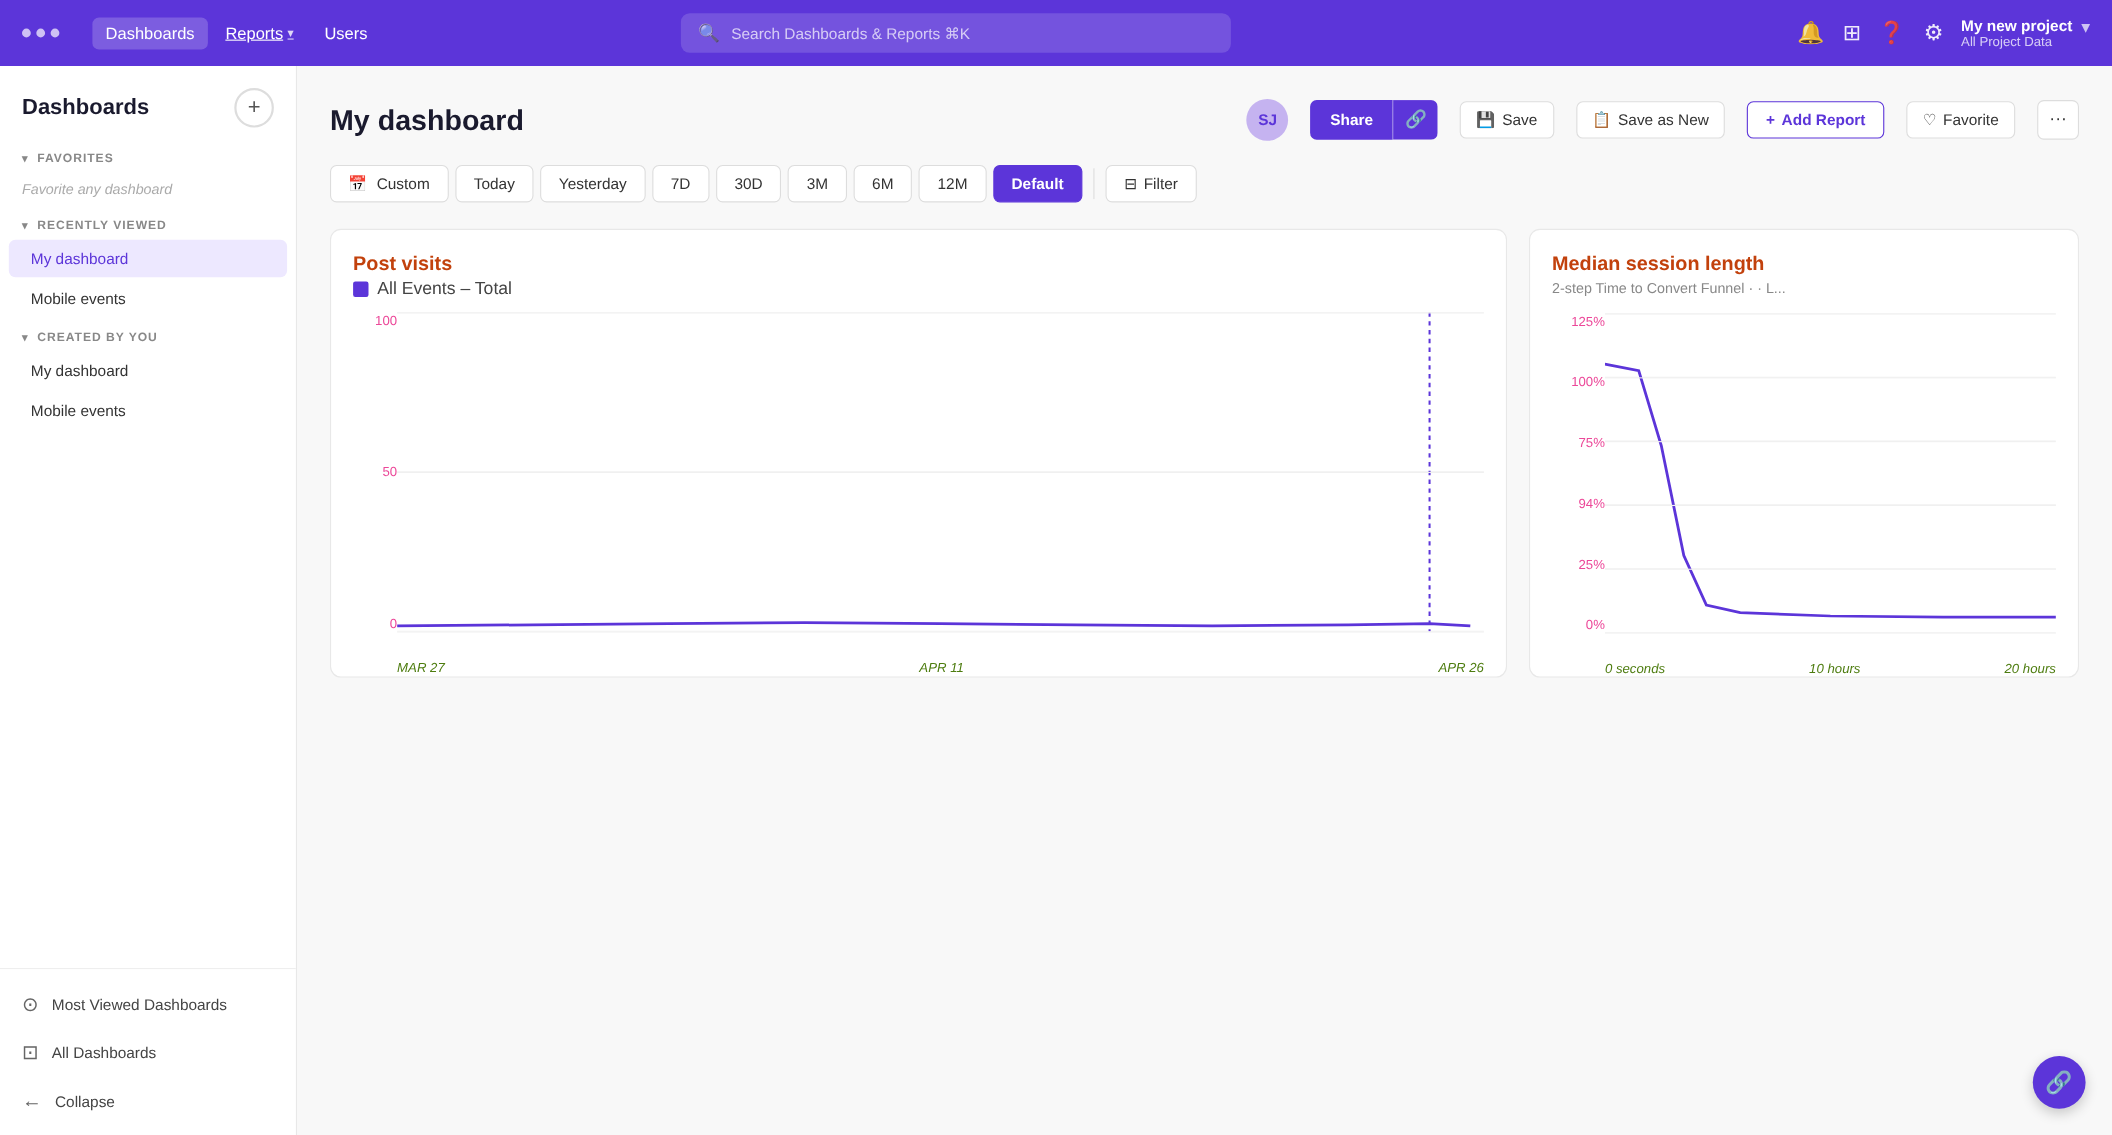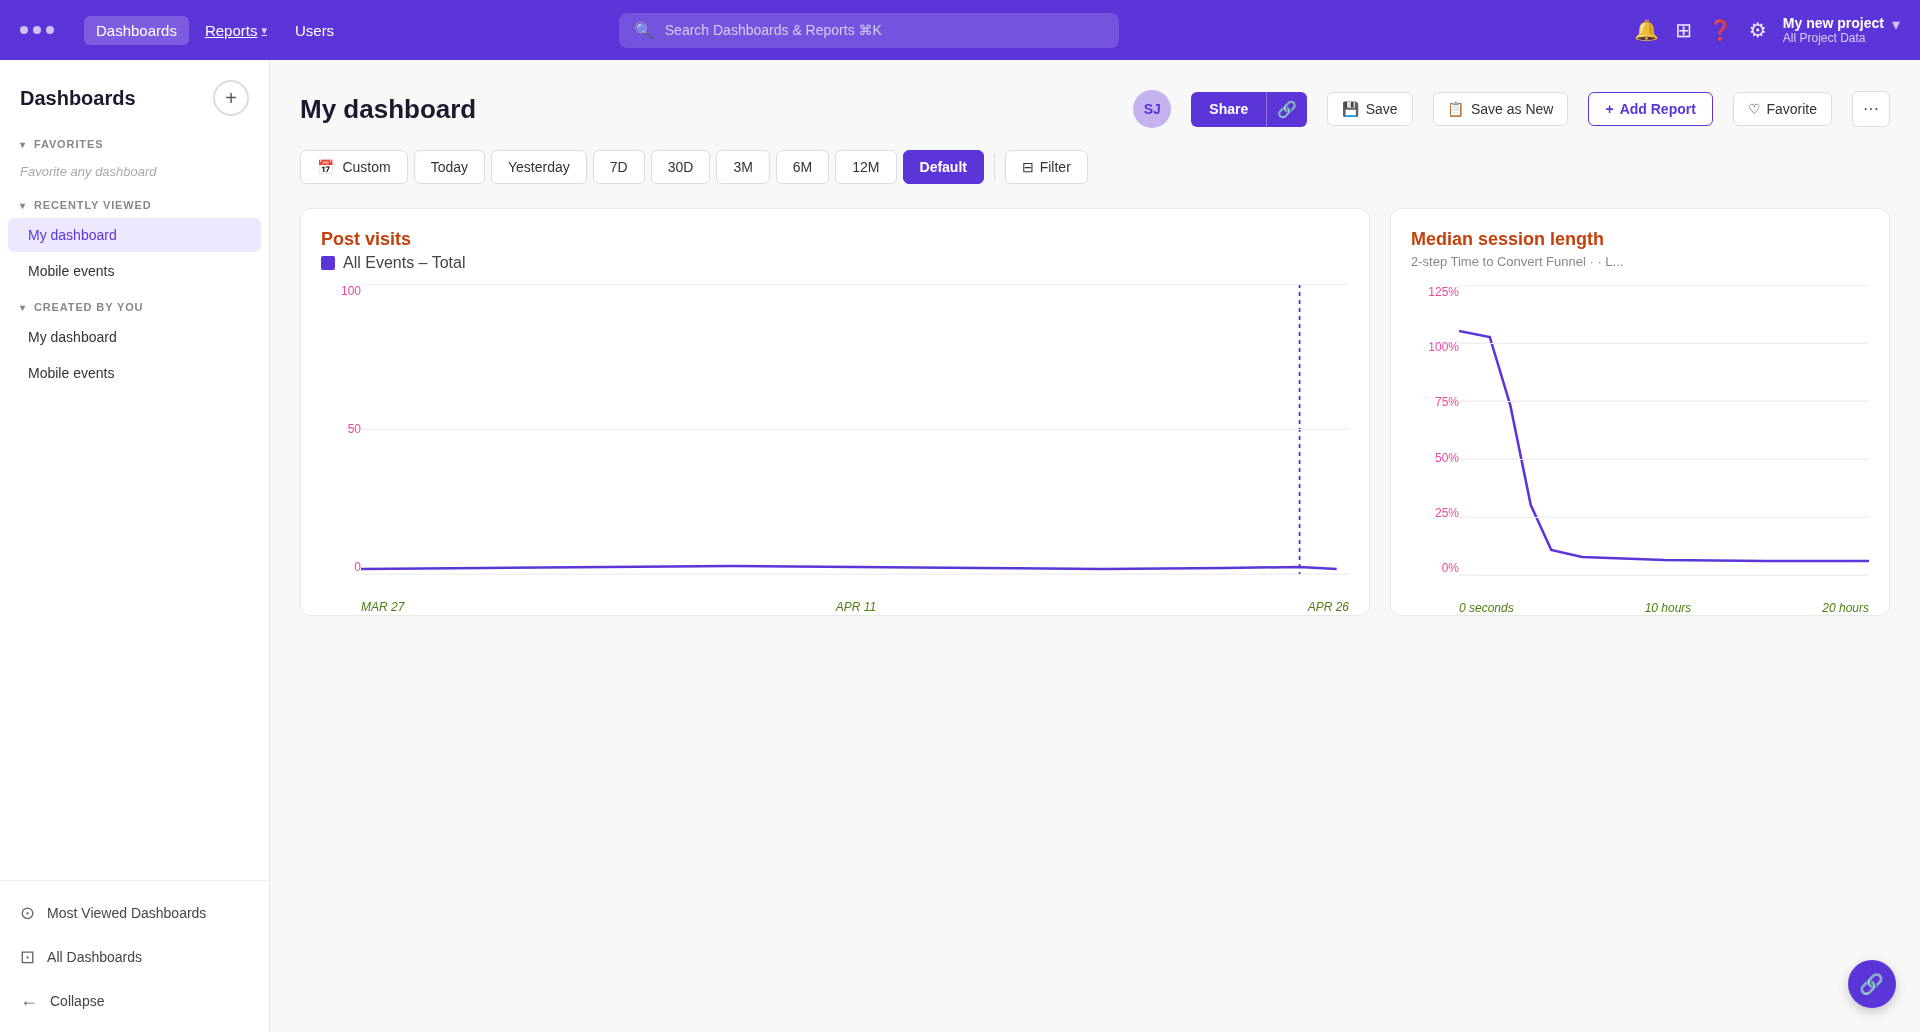--- a/index.html
+++ b/index.html
@@ -429,21 +429,21 @@
     </div>
 
     <div class="chart-card">
       <div class="chart-title">Median session length</div>
       <div class="chart-subtitle">2-step Time to Convert Funnel · · L...</div>
       <div class="chart2-area">
         <div class="y-axis2">
           <span class="y-label">125%</span>
           <span class="y-label">100%</span>
           <span class="y-label">75%</span>
-          <span class="y-label">50%</span>
+          <span class="y-label">94%</span>
           <span class="y-label">25%</span>
           <span class="y-label">0%</span>
         </div>
         <div class="chart-plot2">
           
           <div class="grid-lines">
             <div class="grid-line" style="top:0%;"></div>
             <div class="grid-line" style="top:20%;"></div>
             <div class="grid-line" style="top:40%;"></div>
             <div class="grid-line" style="top:60%;"></div>

